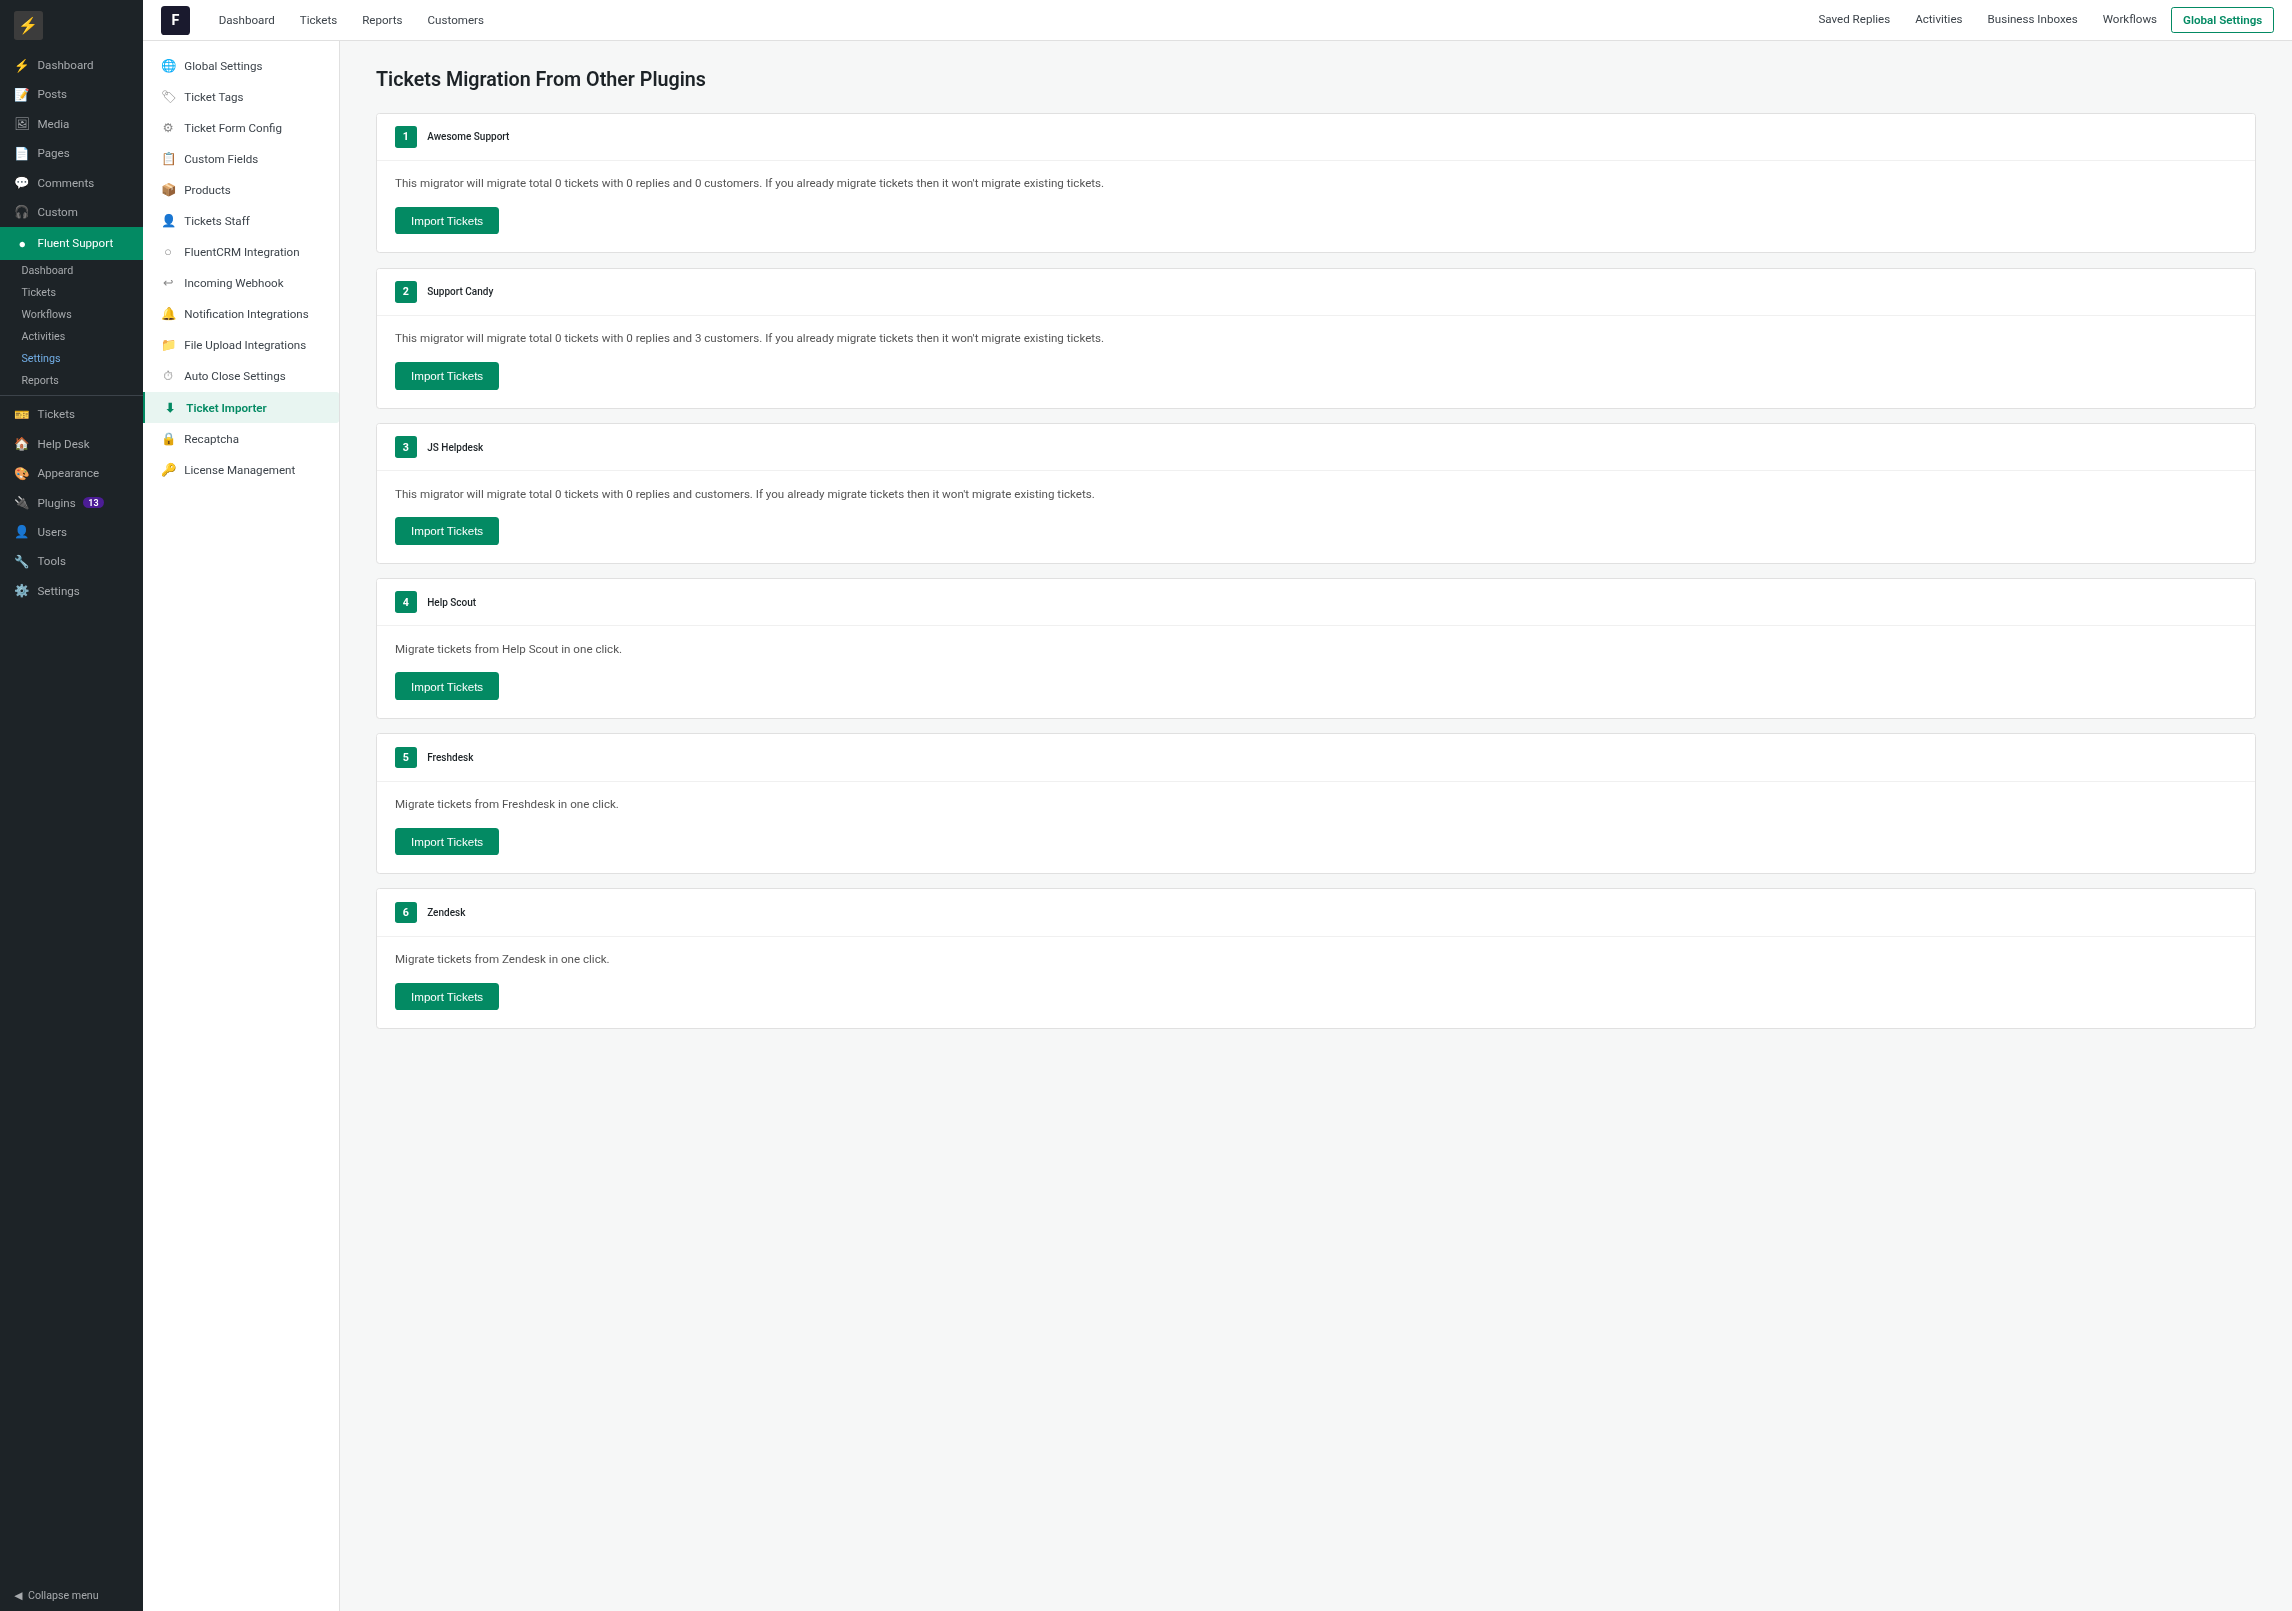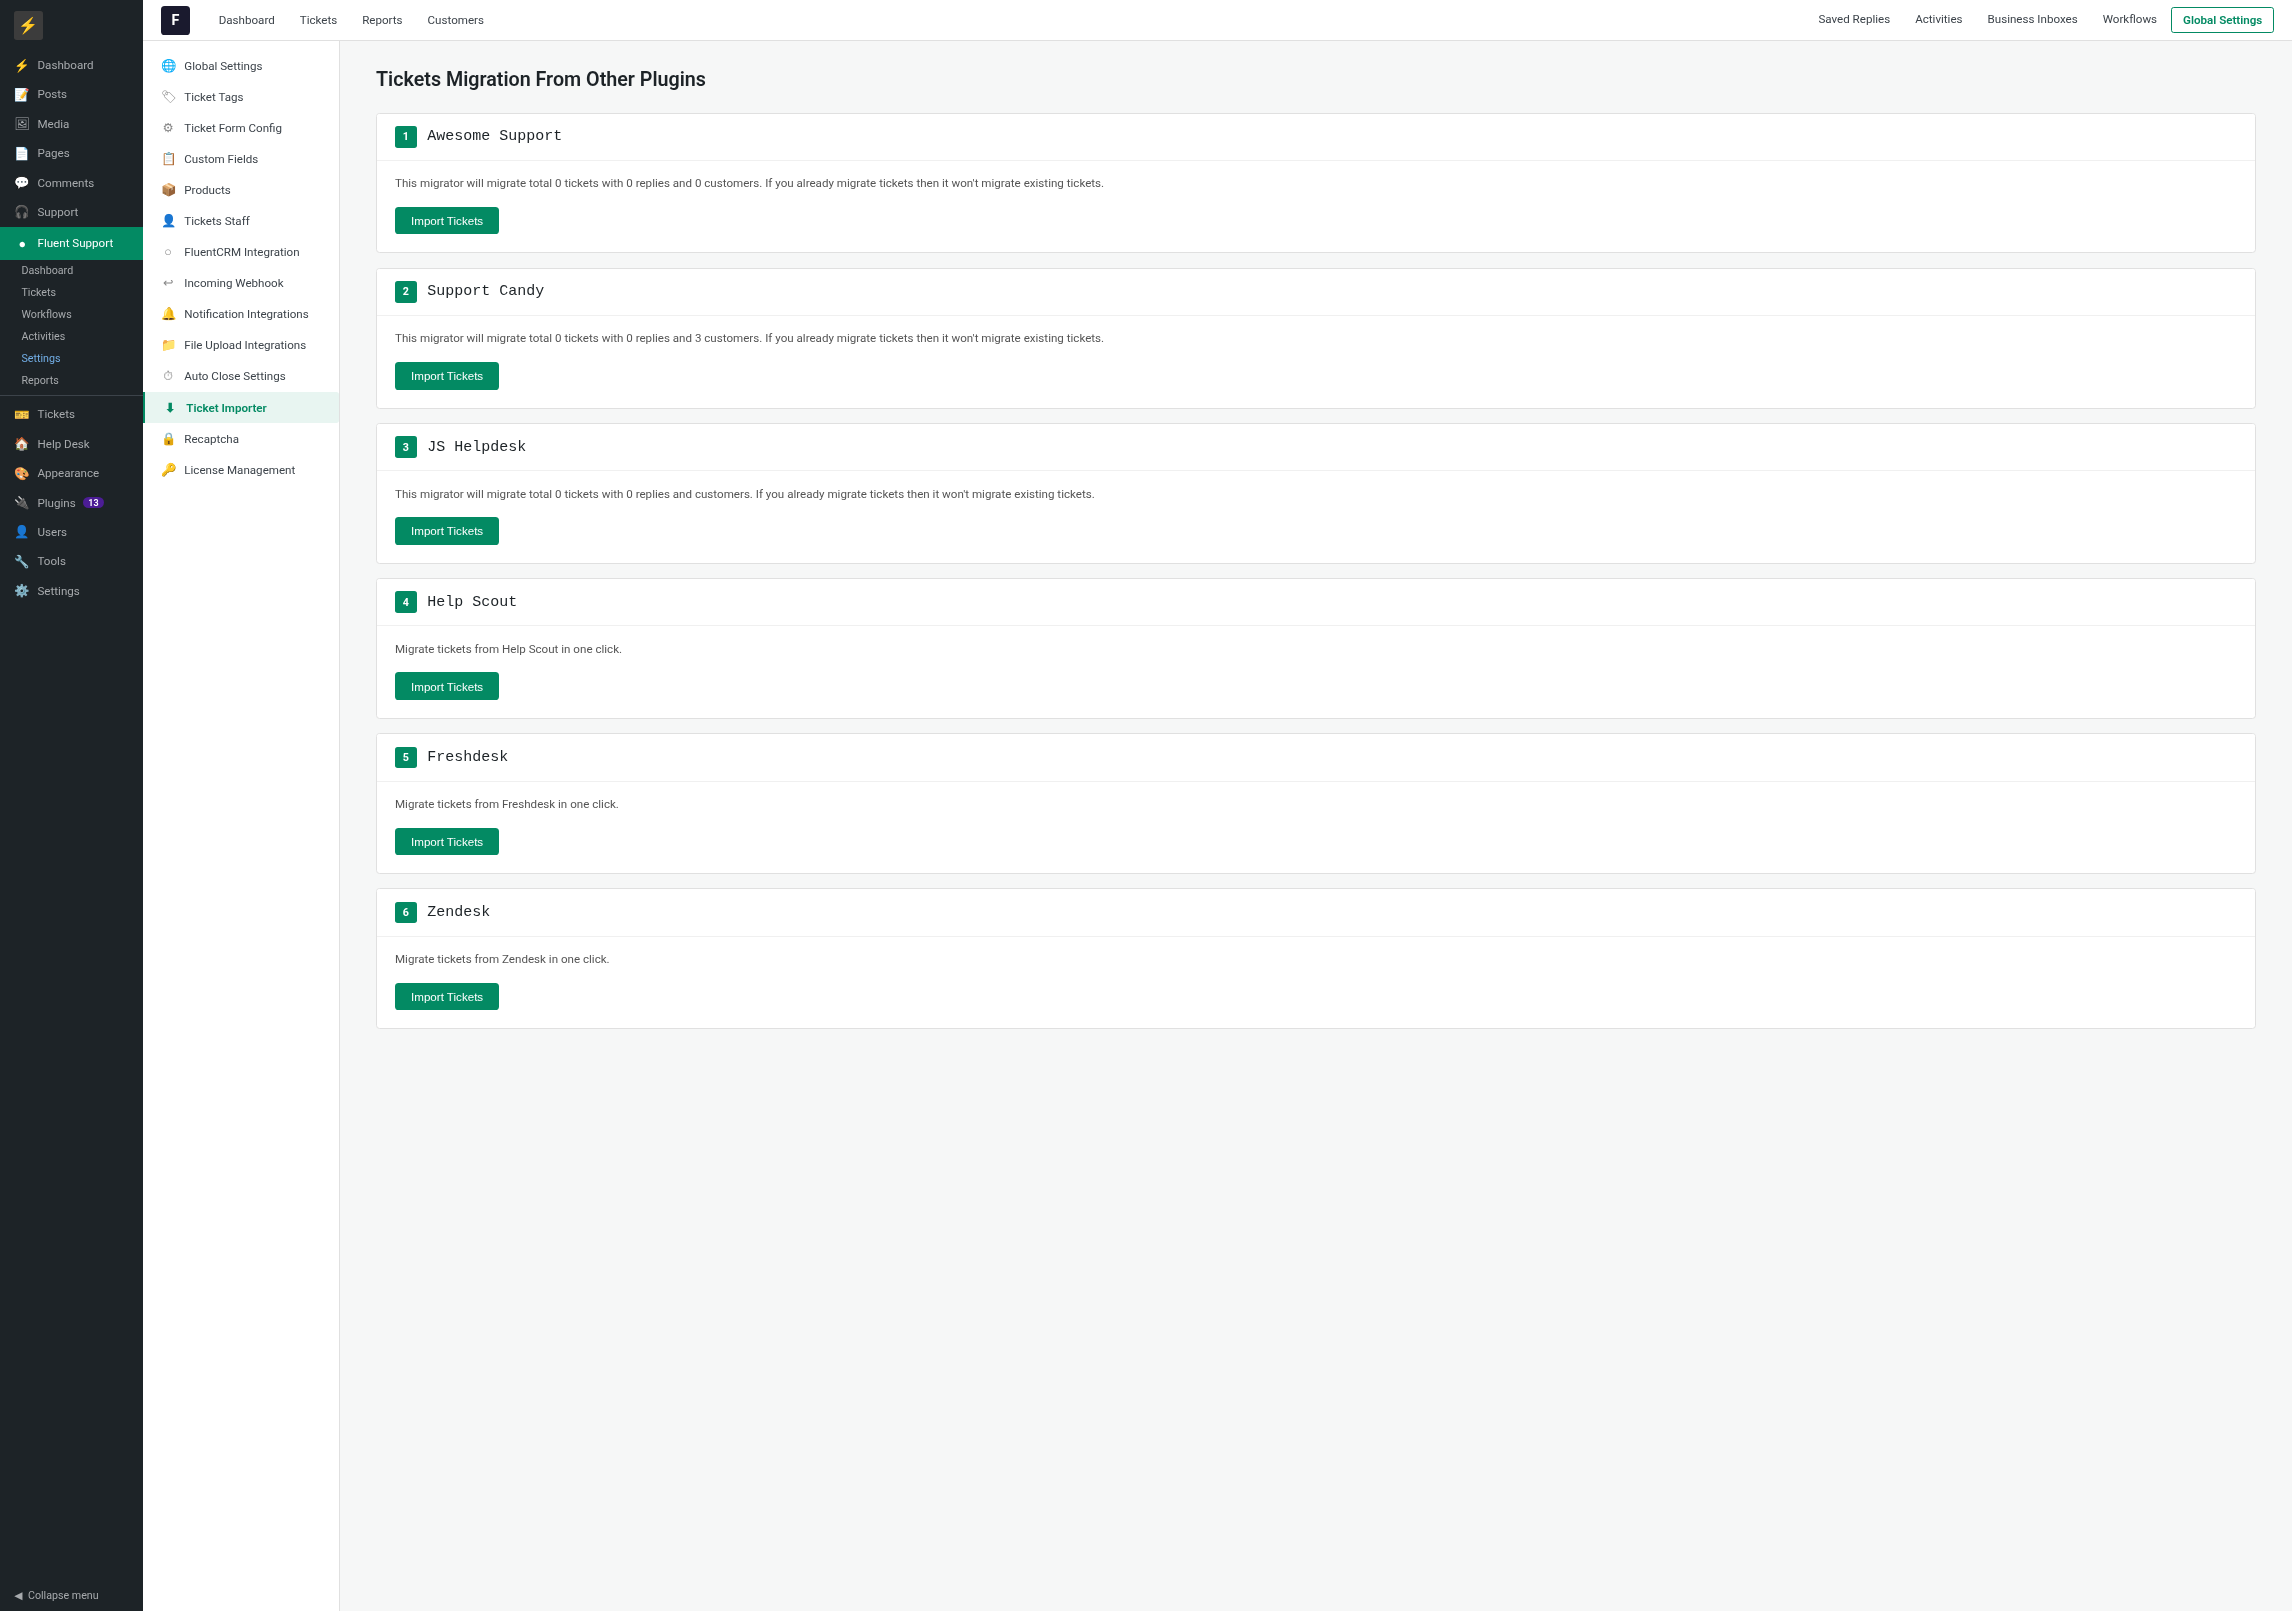--- a/index.html
+++ b/index.html
@@ -202,24 +202,23 @@
       border-radius: 2.7px;
       display: flex;
       align-items: center;
       justify-content: center;
       font-size: 10.7px;
       font-weight: 700;
       margin-right: 10.7px;
       flex-shrink: 0;
     }
     .migration-name {
-      font-size: 15px;
+      font-size: 10px;
       font-weight: 500;
       color: #1d2327;
-      font-family: Liberation Mono, monospace;
     }
     .migration-card-body {
       padding: 14.3px 18px 18px;
     }
     .migration-desc {
       font-size: 11.6px;
       color: #555;
       margin-bottom: 14.3px;
       line-height: 1.5;
     }
@@ -257,21 +256,21 @@
   <div class="wp-menu-item">
     <span class="menu-icon">📄</span>
     <span>Pages</span>
   </div>
   <div class="wp-menu-item">
     <span class="menu-icon">💬</span>
     <span>Comments</span>
   </div>
   <div class="wp-menu-item">
     <span class="menu-icon">🎧</span>
-    <span>Support</span>
+    <span>Custom</span>
   </div>
   <div class="wp-menu-item fluent-support">
     <span class="menu-icon">●</span>
     <span>Fluent Support</span>
   </div>
 
   <div class="wp-submenu">
     <div class="wp-menu-item">
       <span>Dashboard</span>
     </div>

